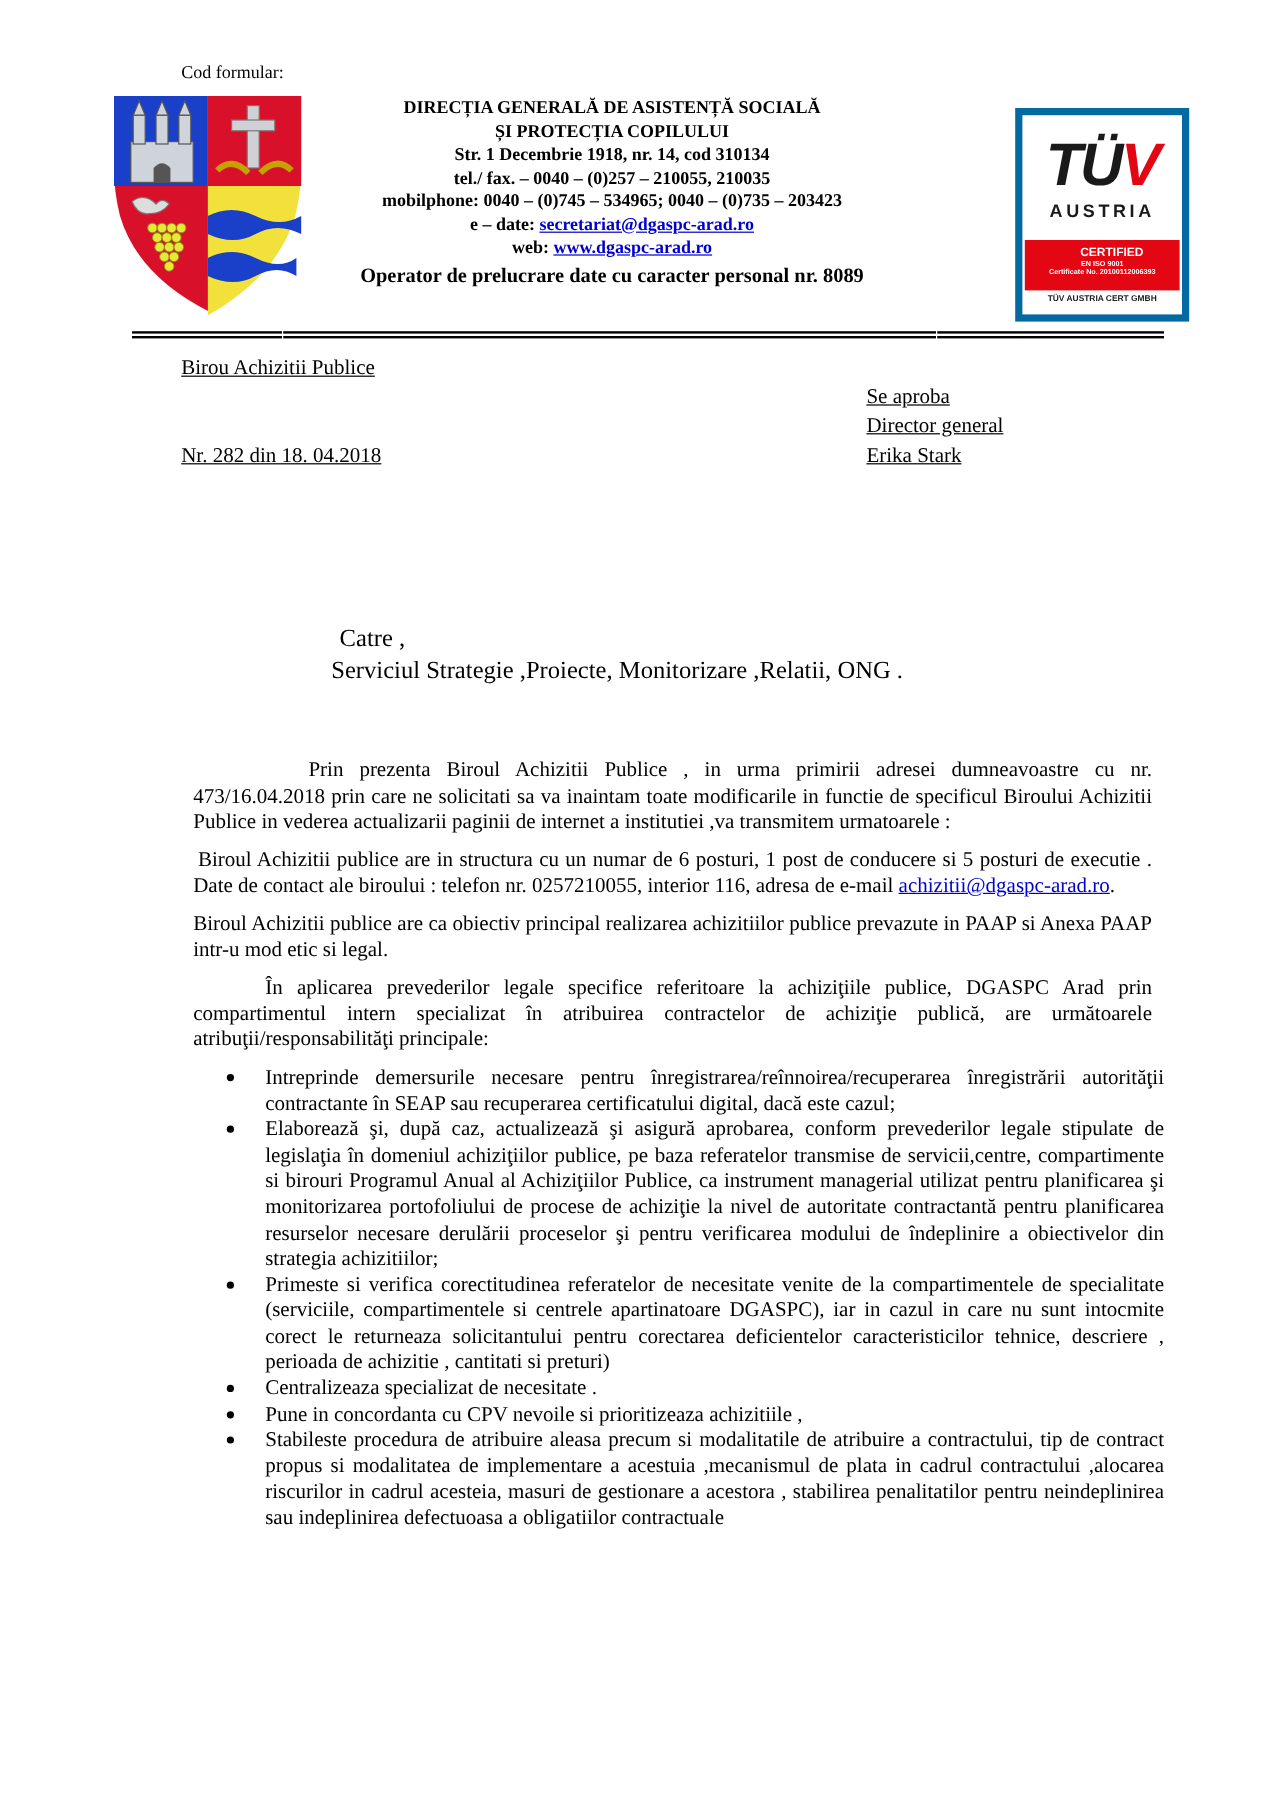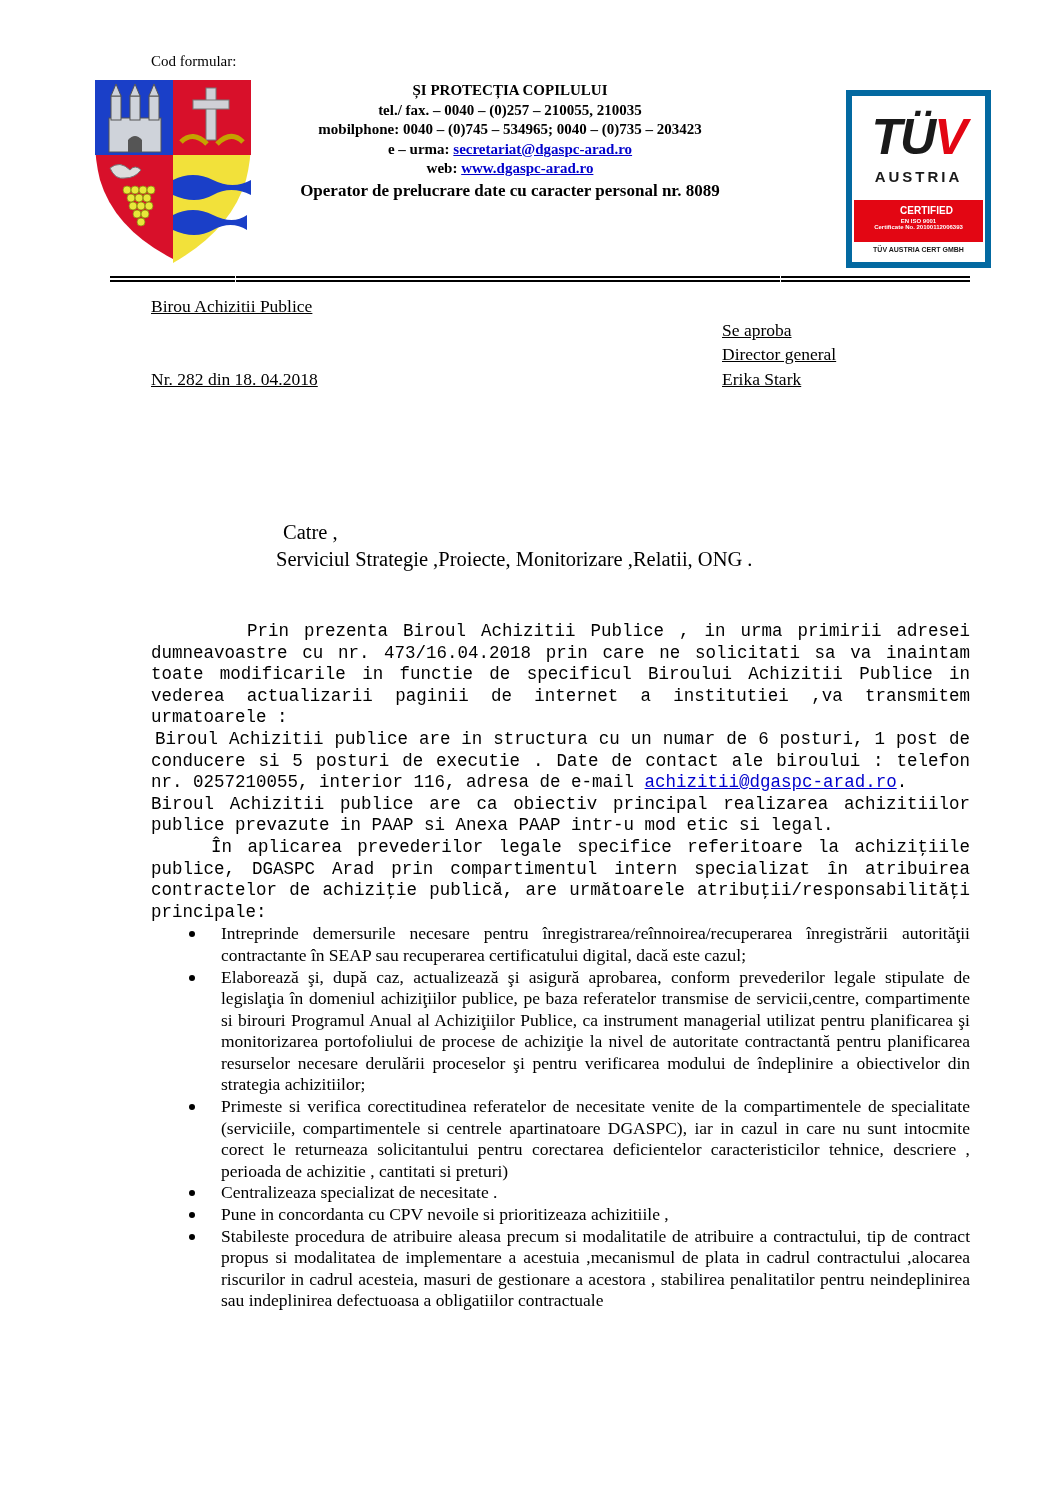--- a/index.html
+++ b/index.html
@@ -22,21 +22,21 @@
     .tuv .red .c1 { font-size: 10px; margin-top: 5px; padding-left: 16px; }
     .tuv .red .c2 { font-size: 6px; margin-top: 2px; }
     .tuv .red .c3 { font-size: 6px; }
     .tuv .foot { position: absolute; left: 0; right: 0; top: 150px; text-align: center; font-family: "Liberation Sans", sans-serif; font-weight: bold; font-size: 7px; color: #1a1a1a; }
     .divider { left: 110px; top: 276px; width: 860px; height: 6px; }
     .divider .l1, .divider .l2 { position: absolute; left: 0; right: 0; height: 2px; background: #000; }
     .divider .l1 { top: 0; } .divider .l2 { top: 4px; }
     .gap { position: absolute; top: -1px; width: 1px; height: 8px; background: #fff; }
     .txt { font-size: 17.5px; text-decoration: underline; }
     .body-text { left: 151px; top: 621px; width: 819px; font-size: 17.5px; line-height: 21.6px; text-align: justify; }
-    .body-text p { margin: 0; font-family: Liberation Mono, monospace; }
+    .body-text p { margin: 10px; }
     .body-text a { color: #0000cc; text-decoration: underline; }
     .indent1 { text-indent: 96px; }
     .indent2 { text-indent: 4px; }
     .indent3 { text-indent: 60px; }
     ul.bul { list-style: none; margin: 0; padding: 0 0 0 60px; }
     ul.bul li { position: relative; padding-left: 10px; text-indent: 0; }
     ul.bul li .dot { position: absolute; left: -22px; top: 8px; width: 6px; height: 6px; border-radius: 50%; background: #000; }
     ul.bul li .item-text { display: block; padding-left: 0; }
     .catre { left: 283px; top: 519px; font-size: 20.5px; line-height: 27px; }
     .catre .l2 { margin-left: -7px; }
@@ -84,25 +84,27 @@
     <rect x="33" y="8" width="10" height="52" fill="#d0d0d6" stroke="#777" stroke-width="1"></rect>
     <rect x="20" y="20" width="36" height="9" fill="#d0d0d6" stroke="#777" stroke-width="1"></rect>
     <path d="M8 62 Q20 50 34 64 M70 62 Q58 50 44 64" stroke="#c4a300" stroke-width="5" fill="none"></path>
 
     <path d="M0 100 Q20 90 40 100 T78 100 V115 Q58 105 40 115 T0 115 Z" fill="#1a3fc8"></path>
     <path d="M0 135 Q20 125 40 135 T74 135 V150 Q58 140 40 150 T0 150 Z" fill="#1a3fc8"></path>
   </svg>
 </div>
 
 <div class="abs header">
+  <div>DIRECȚIA GENERALĂ DE ASISTENȚĂ SOCIALĂ</div>
   <div>ȘI PROTECȚIA COPILULUI</div>
+  <div>Str. 1 Decembrie 1918, nr. 14, cod 310134</div>
   <div>tel./ fax. – 0040 – (0)257 – 210055, 210035</div>
   <div>mobilphone: 0040 – (0)745 – 534965; 0040 – (0)735 – 203423</div>
   <div>
-    <span>e – urma: </span><a>secretariat@dgaspc-arad.ro</a>
+    <span>e – date: </span><a>secretariat@dgaspc-arad.ro</a>
   </div>
   <div>
     <span>web: </span><a>www.dgaspc-arad.ro</a>
   </div>
   <div class="last">Operator de prelucrare date cu caracter personal nr. 8089</div>
 </div>
 
 <div class="abs tuv">
   <div class="logo">TÜ<span class="v">V</span></div>
   <div class="austria">AUSTRIA</div>

